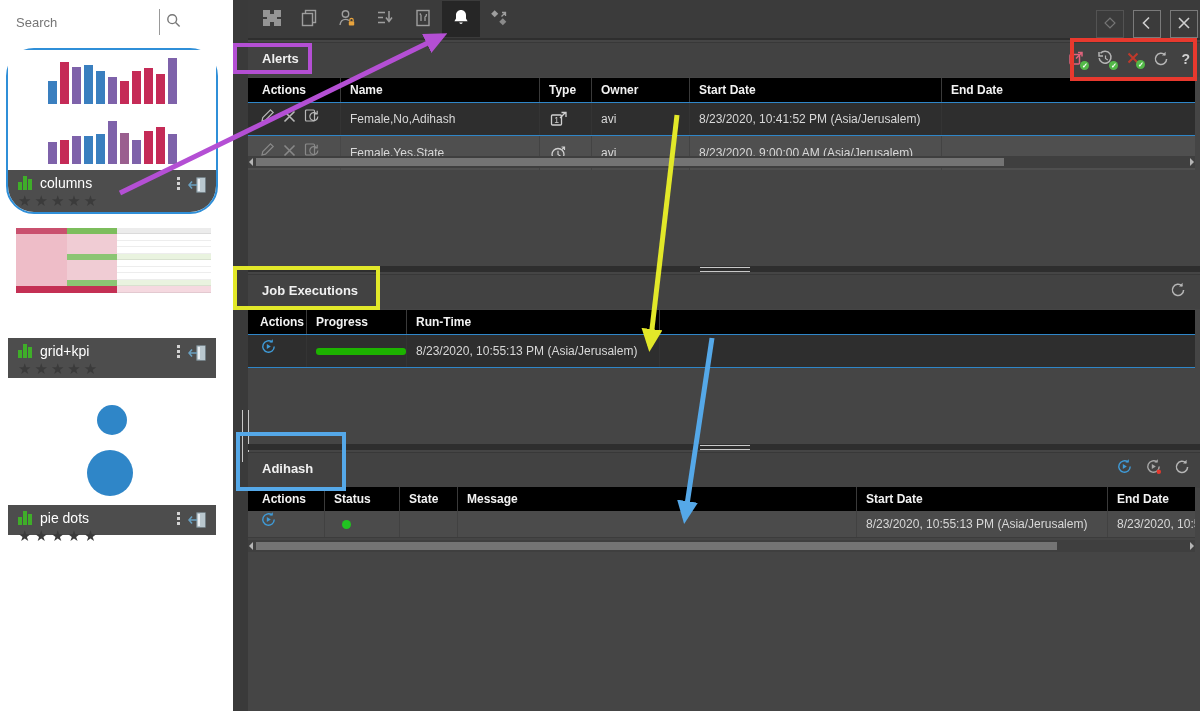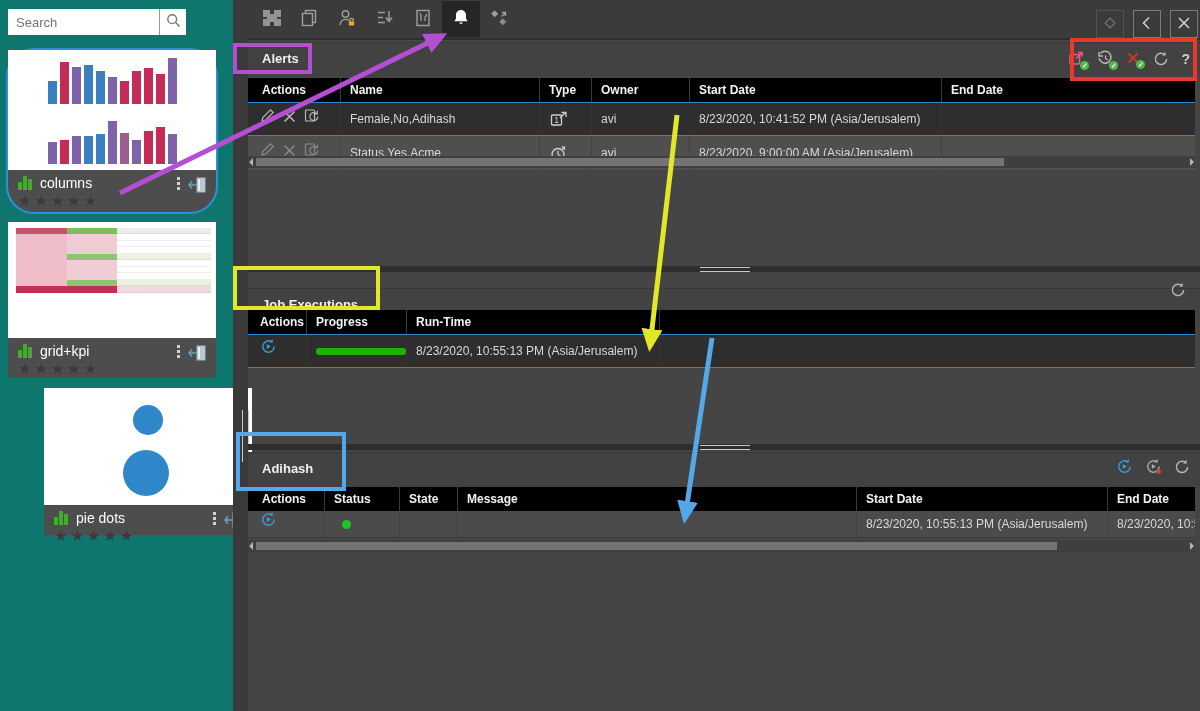--- a/index.html
+++ b/index.html
@@ -1,18 +1,18 @@
 <!DOCTYPE html>
 <html style="--accent-blue: #3f9bd8; --selection-blue: #2f86c8; --green: #53b948; --progress-green: #1db300; --status-green: #21c421; --red: #e8392e; --purple: #b44fd4; --yellow: #e2e829; --arrow-blue: #55a8e8; --orange: #e8a33d; --card-green: #3fae29; --bar-blue: #3a7fbf; --bar-crimson: #c52b57; --bar-purple: #7e62aa; --bar-mauve: #9a5f8f;"><head>
 <meta charset="utf-8">
 <style>
   html,body{margin:0;padding:0;background:#222;font-family:"Liberation Sans",sans-serif;}
   .app{position:relative;width:1200px;height:711px;background:#454545;overflow:hidden;}
   
-  .sidebar{position:absolute;left:0;top:0;width:233px;height:711px;background:#0f766e;}
+  .sidebar{position:absolute;left:0;top:0;width:233px;height:711px;background:#ffffff;}
   .search-bar{position:absolute;left:8px;top:9px;width:178px;height:26px;display:flex;background:#fff;}
   .search-bar input{flex:1;border:none;outline:none;font-size:13px;color:#444;padding:0 8px;font-family:"Liberation Sans",sans-serif;min-width:0;}
   .search-btn{width:27px;border:none;border-left:1px solid #999;background:#fff;display:flex;align-items:center;justify-content:center;cursor:pointer;padding:0;}
   .card{position:absolute;left:8px;width:208px;background:#4d4d4d;box-sizing:border-box;}
   .card.selected{outline:2px solid #2f8fd8;border-radius:26px;}
   .thumb{background:#fff;position:relative;overflow:hidden;}
   .card-bar{height:40px;padding:3px 8px 0 8px;box-sizing:border-box;position:relative;}
   .card-line1{display:flex;align-items:center;height:20px;}
   .chart-mini-icon{display:inline-flex;align-items:flex-end;gap:1px;margin-right:8px;margin-left:2px;}
   .chart-mini-icon i{display:block;width:4px;background:var(--card-green,#3fae29);}
@@ -241,21 +241,21 @@
             <s></s>
           </div>
         <span class="open-ic"><svg width="20" height="18" viewBox="0 0 20 18">
               <rect x="9" y="2" width="8" height="14" fill="#e8eef2" stroke="#8fa3ad" stroke-width="1.2"></rect>
               <rect x="12" y="2" width="5" height="14" fill="#b9c7ce"></rect>
               <path d="M1 9h8M4 5.5L1 9l3 3.5" fill="none" stroke="#6aa0c0" stroke-width="1.6"></path>
             </svg></span>
       </div>
     </div>
 
-    <div class="card" style="top:388px;height:147px;margin-left:36px;">
+    <div class="card" style="top:388px;height:147px;">
       <div class="thumb" style="height:117px;">
         <span class="dot small"></span>
         <span class="dot big"></span>
       </div>
       <div class="card-bar">
         <div class="card-line1">
           <span class="chart-mini-icon">
               <i></i>
               <i></i>
               <i></i>
@@ -425,21 +425,21 @@
                 <path d="M10.5 1.8l2.7 2.7L5.5 12.2 2 13l.8-3.5z" fill="none" stroke="#b8b8b8" stroke-width="1.2"></path>
               </svg></span>
           <span><svg width="13" height="13" viewBox="0 0 13 13">
                 <path d="M1.5 1.5l10 10M11.5 1.5l-10 10" stroke="#b8b8b8" stroke-width="1.6"></path>
               </svg></span>
           <span><svg width="16" height="15" viewBox="0 0 16 15">
                 <rect x="1.5" y="2" width="9" height="11" rx="1" fill="none" stroke="#b8b8b8" stroke-width="1.2"></rect>
                 <path d="M13.8 8.5a4 4 0 1 1-1.2-2.8M13.2 2.8v3h-3" fill="none" stroke="#b8b8b8" stroke-width="1.2"></path>
               </svg></span>
         </div>
-        <div class="td">Status,Yes,Acme</div>
+        <div class="td">Female,Yes,State</div>
         <div class="td">
             <svg width="19" height="19" viewBox="0 0 19 19">
               <circle cx="9" cy="10.5" r="6" fill="none" stroke="#cfcfcf" stroke-width="1.3"></circle>
               <path d="M9 6.8v3.7l2.6 1.8" fill="none" stroke="#cfcfcf" stroke-width="1.2"></path>
               <path d="M13.2 5.2L15.5 3M15.5 6V3h-3" fill="none" stroke="#cfcfcf" stroke-width="1.2"></path>
             </svg>
           </div>
         <div class="td">avi</div>
         <div class="td">8/23/2020, 9:00:00 AM (Asia/Jerusalem)</div>
         <div class="td"></div>
@@ -447,21 +447,21 @@
     </div>
     <div class="hscroll" style="top:156px;">
       <span class="sarr l"></span>
       <div class="hthumb" style="left:8px;width:748px;"></div>
       <span class="sarr r"></span>
     </div>
 
     <div class="hsplit" style="top:266px;">
         <div class="grip-h"></div>
       </div>
-    <div class="sec-title" style="top:288px;">
+    <div class="sec-title" style="top:274px;">
       <span class="t">Job Executions</span>
     </div>
     <div class="sec-tools" style="top:282px;right:14px;">
       <span class="ic">
           <svg width="16" height="16" viewBox="0 0 16 16">
             <path d="M13.6 8A5.6 5.6 0 1 1 12 4" fill="none" stroke="#b5b5b5" stroke-width="1.5"></path>
             <path d="M12.6.8v3.6H9" fill="#b5b5b5"></path>
           </svg>
         </span>
     </div>

